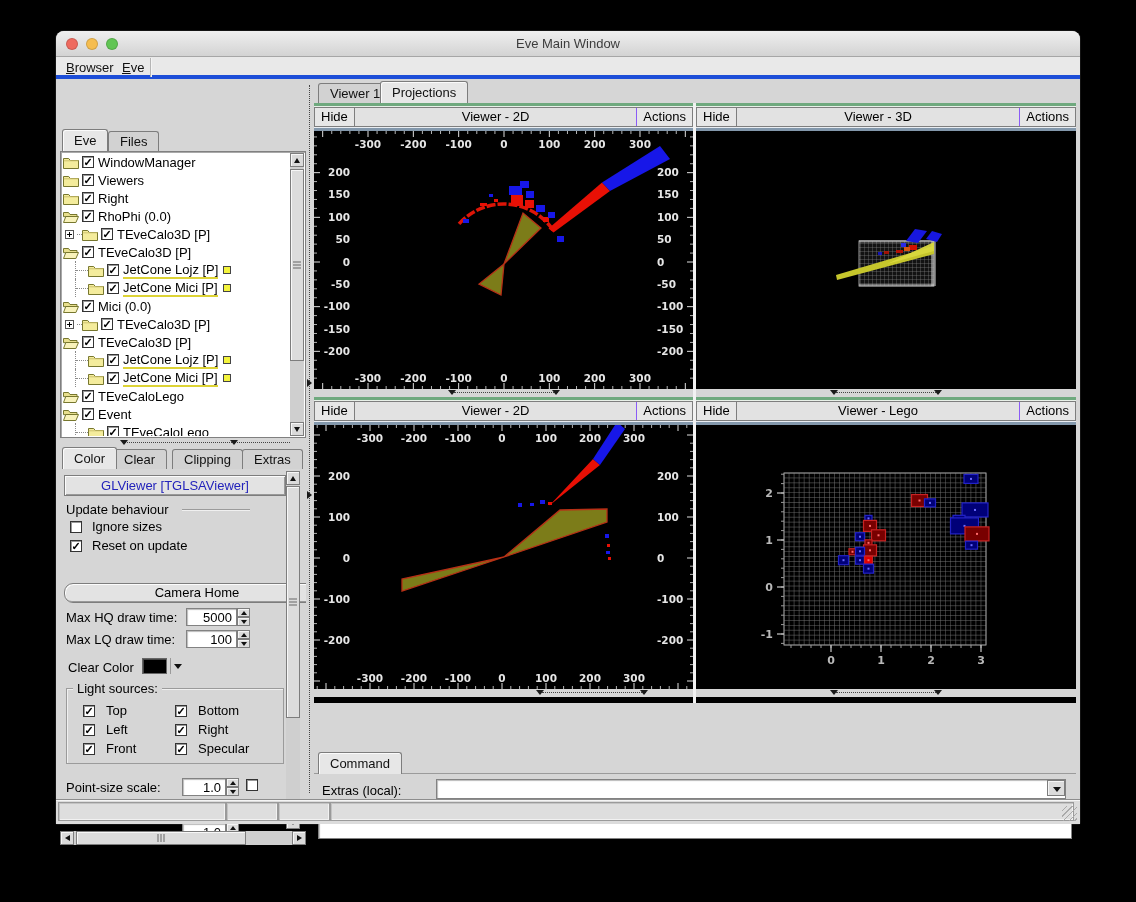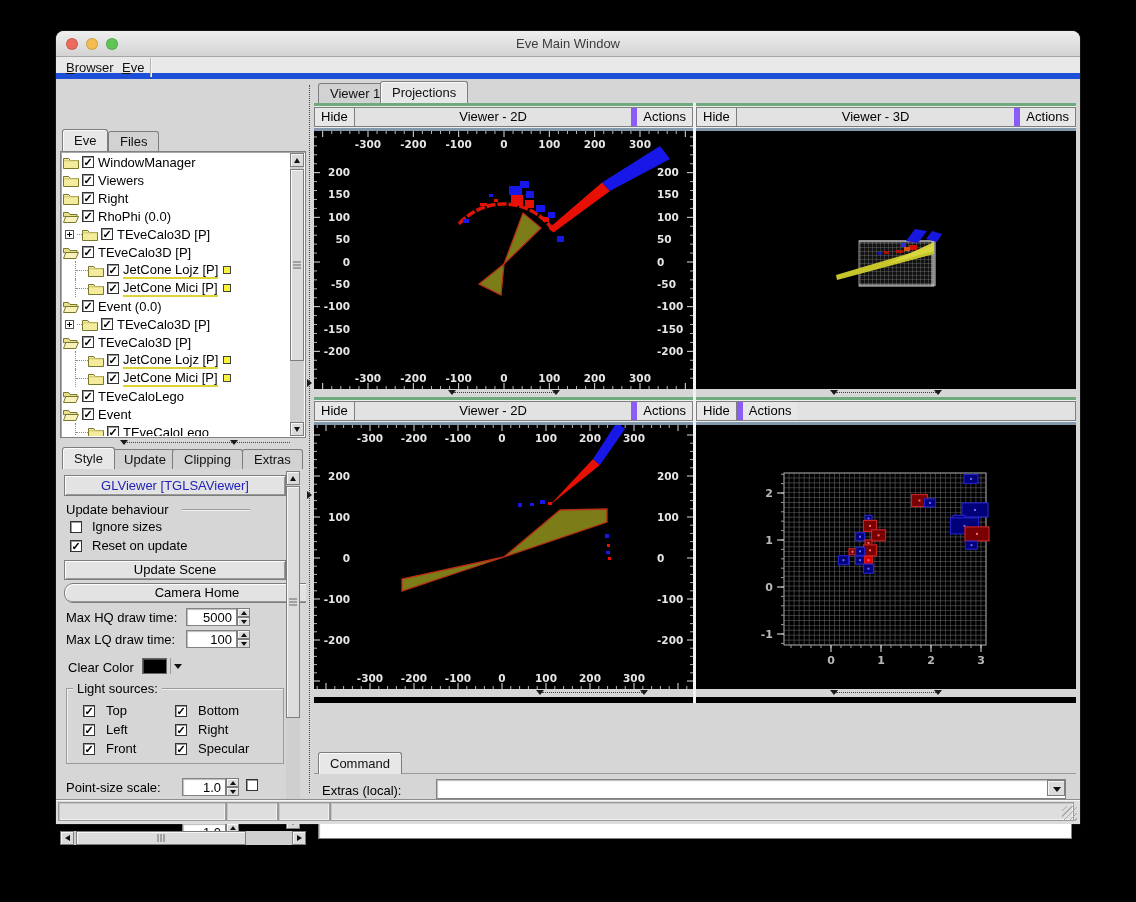--- a/index.html
+++ b/index.html
@@ -7,21 +7,21 @@
   .screen { position:relative; width:1136px; height:902px; background:#000; }
   .window { position:absolute; left:56px; top:31px; width:1024px; height:793px; background:#d6d6d6; border-radius:8px 8px 2px 2px; box-shadow:0 0 0 1px #141414, 0 8px 24px rgba(0,0,0,.6); }
 
   
   .titlebar { position:absolute; left:0; top:0; width:100%; height:26px; background:linear-gradient(#efefef,#d3d3d3); border-bottom:1px solid #a6a6a6; border-radius:8px 8px 0 0; }
   .traffic { position:absolute; left:10px; top:7px; display:flex; gap:8px; }
   .light { width:12px; height:12px; border-radius:50%; border:0.5px solid rgba(0,0,0,.15); }
   .title { text-align:center; line-height:25px; font-size:13px; color:#3c3c3c; }
 
   
-  .menubar { position:absolute; left:0; top:26px; width:100%; height:22px; background:#e9e9e9; border-bottom:6px solid #1d4ed8; font-size:13px; color:#111; }
+  .menubar { position:absolute; left:0; top:26px; width:100%; height:22px; background:#e9e9e9; border-bottom:4px solid #1d4ed8; font-size:13px; color:#111; }
   .menu-item { position:absolute; top:0; line-height:21px; padding:0 4px; }
   .accel { text-decoration:underline; }
   .menubar .vdiv { position:absolute; left:94px; top:1px; height:19px; width:1px; background:#b5b5b5; box-shadow:1px 0 0 #f4f4f4; }
 
   .content { position:absolute; left:0; top:48px; width:1024px; height:720px; background:#d6d6d6; }
 
   
   .tab { position:absolute; height:20px; padding:0 11px; font-size:13px; line-height:19px; background:#d2d2d2; border:1px solid #7d7d7d; border-bottom:none; border-radius:3px 3px 0 0; color:#111; white-space:nowrap; }
   .tab.active { background:#e7e7e7; height:22px; line-height:21px; z-index:3; box-shadow:inset 1px 1px 0 #fbfbfb; }
 
@@ -88,21 +88,21 @@
 
   
   .right { position:absolute; left:258px; top:0; width:762px; height:720px; }
   .viewer-col { position:absolute; top:24px; height:600px; background:#000; }
   .col-gap { position:absolute; left:379px; top:24px; width:3px; height:600px; background:#f2f2f2; }
   .vstrip-g { height:4px; background:#6fa97e; border-bottom:1px solid #e8f0e8; }
   .vstrip-b { height:4px; background:#8398ac; border-top:1px solid #e9edf2; }
   .vheader { height:20px; background:#e2e2e2; border:1px solid #7e7e7e; display:flex; align-items:stretch; }
   .vh-btn { font-size:13px; line-height:18px; padding:0 6px; background:#e7e7e7; }
   .vh-btn.hide { border-right:1px solid #7e7e7e; }
-  .vh-btn.act { border-left:6px solid #8b5cf6; }
+  .vh-btn.act { border-left:1px solid #8b5cf6; }
   .vh-title { flex:1; text-align:center; font-size:13px; line-height:18px; color:#000; }
   .vcanvas { position:relative; background:#000; overflow:hidden; }
   .vcanvas svg { position:absolute; left:0; top:0; }
 
   
   .cmd-label { position:absolute; font-size:13px; color:#000; }
   .combo { position:absolute; height:20px; }
   .combo .box { position:absolute; left:0; top:0; right:0; bottom:0; }
   .combo .btn-dd { position:absolute; right:1px; top:1px; width:18px; height:16px; background:#dcdcdc; border:1px solid #7d7d7d; box-shadow:inset 1px 1px 0 #f5f5f5; }
   .combo .btn-dd::after { content:""; position:absolute; left:5px; top:6px; border-left:4px solid transparent; border-right:4px solid transparent; border-top:5px solid #111; }
@@ -216,21 +216,21 @@
               <span class="cbx">✓</span>
               <span class="tlabel jet">JetCone Mici [P]</span>
               <span class="colorbox"></span>
             </div>
             <div class="trow">
               <svg class="ficon" width="16" height="13" viewBox="0 0 16 13">
                 <path d="M.5 2.5 h5 l1.5 2 h7 v2.2 h-13.5 z" fill="#e8df8e" stroke="#77772e"></path>
                 <path d="M2.8 6.5 h12.7 l-2.6 6 h-12.4 z" fill="#f8f2ba" stroke="#77772e"></path>
               </svg>
               <span class="cbx">✓</span>
-              <span class="tlabel">Event (0.0)</span>
+              <span class="tlabel">Mici (0.0)</span>
             </div>
             <div class="trow">
               <span style="width:2px; flex:none;"></span>
               <span class="expander"></span>
               <span style="width:5px; border-top:1px dotted #8a8a8a; flex:none; margin-top:1px;"></span>
               <svg class="ficon" width="16" height="13" viewBox="0 0 16 13">
                 <path d="M.5 2.5 h5.2 l1.6 2 h8.2 v8 h-15 z" fill="#f4ec9c" stroke="#77772e"></path>
                 <path d="M.8 4.8 h14.4" stroke="#cdc26e" fill="none"></path>
               </svg>
               <span class="cbx">✓</span>
@@ -305,38 +305,37 @@
             </div>
         </div>
       </div>
 
       <div class="hsplit" style="left:4px; top:360px; width:246px;">
         <div class="dots" style="left:64px; width:166px;"></div>
         <span class="caret-d" style="left:60px;"></span>
         <span class="caret-d" style="left:170px;"></span>
       </div>
 
-      <div class="tab active" style="left:6px; top:368px;">Style</div>
-      <div class="tab" style="left:56px; top:370px;">Update</div>
+      <div class="tab active" style="left:6px; top:368px;">Color</div>
+      <div class="tab" style="left:56px; top:370px;">Clear</div>
       <div class="tab" style="left:116px; top:370px;">Clipping</div>
       <div class="tab" style="left:186px; top:370px;">Extras</div>
 
       <div class="style-panel">
         <div class="glv-btn raised">GLViewer [TGLSAViewer]</div>
         <div class="grp-label" style="left:6px; top:33px;">Update behaviour</div>
         <div class="grp-line" style="left:122px; top:40px; width:68px;"></div>
         <div class="chk-row" style="left:10px; top:50px;">
           <span class="cbx"></span>
           <span>Ignore sizes</span>
         </div>
         <div class="chk-row" style="left:10px; top:69px;">
           <span class="cbx">✓</span>
           <span>Reset on update</span>
         </div>
-        <div class="btn raised" style="left:4px; top:91px; width:222px; height:20px; line-height:18px;">Update Scene</div>
         <div class="btn raised" style="left:4px; top:114px; width:266px; height:20px; line-height:18px;border-radius:9px;">Camera Home</div>
 
         <div class="num-row" style="left:6px; top:141px;justify-content:flex-end;">
             <span>Max HQ draw time:</span>
           </div>
         <div class="entry sunkenw" style="left:126px; top:139px; width:51px;">5000</div>
         <div class="spin" style="left:177px; top:139px;">
             <span class="up"></span>
             <span class="dn"></span>
           </div>
@@ -899,20 +898,21 @@
           </div>
           <div style="height:8px; background:#d6d6d6; position:relative;">
             <div style="position:absolute; top:3px; left:140px; width:104px; border-top:1px dotted #444;"></div>
             <span class="caret-d" style="left:134px;"></span>
               <span class="caret-d" style="left:238px;"></span>
           </div>
 
           <div class="vstrip-g"></div>
           <div class="vheader">
             <span class="vh-btn hide">Hide</span>
+            <span class="vh-title">Viewer - Lego</span>
             <span class="vh-btn act">Actions</span>
           </div>
           <div class="vstrip-b"></div>
           <div class="vcanvas" style="height:264px;">
             <svg id="lego-plot" width="380" height="264" viewBox="0 0 380 264">
                 <line x1="88" y1="48" x2="88" y2="220" stroke="#6e6e6e" stroke-width="0.6" opacity="0.9"></line>
                 <line x1="93.05" y1="48" x2="93.05" y2="220" stroke="#6e6e6e" stroke-width="0.6" opacity="0.9"></line>
                 <line x1="98.1" y1="48" x2="98.1" y2="220" stroke="#6e6e6e" stroke-width="0.6" opacity="0.9"></line>
                 <line x1="103.14999999999999" y1="48" x2="103.14999999999999" y2="220" stroke="#6e6e6e" stroke-width="0.6" opacity="0.9"></line>
                 <line x1="108.19999999999999" y1="48" x2="108.19999999999999" y2="220" stroke="#6e6e6e" stroke-width="0.6" opacity="0.9"></line>

